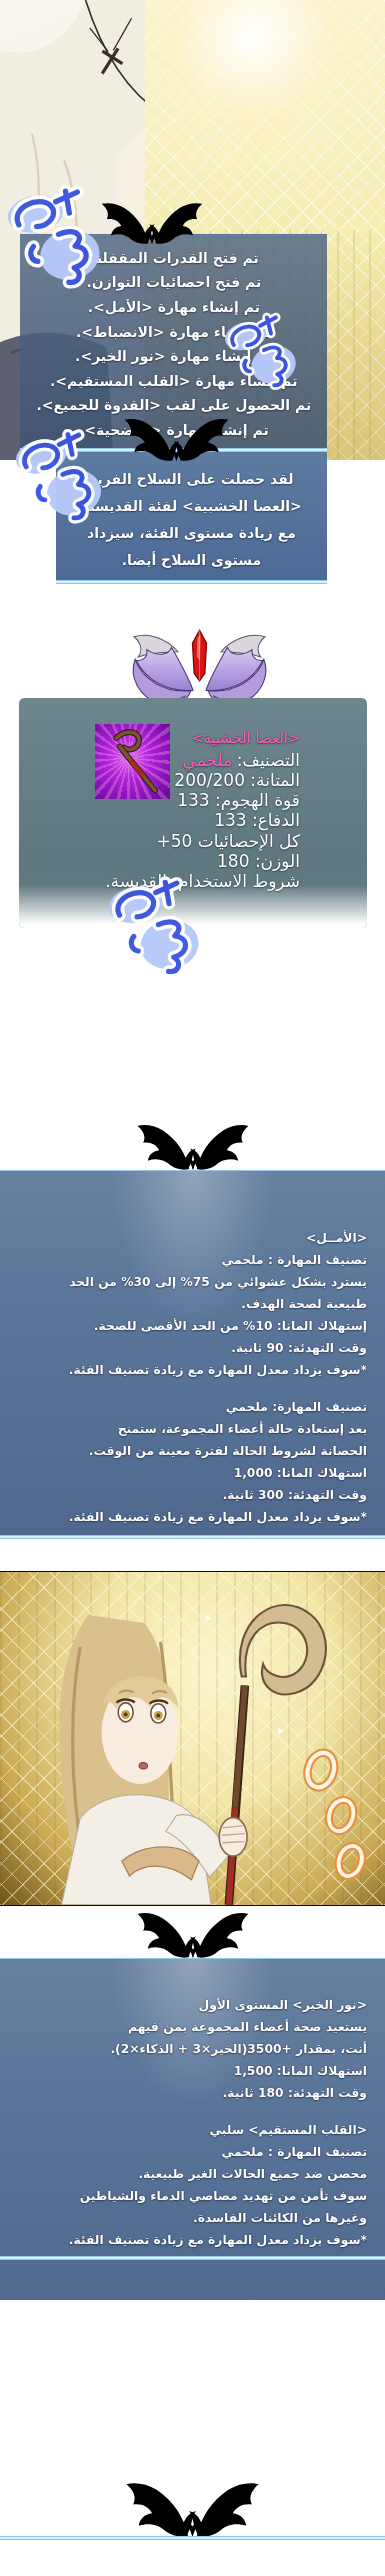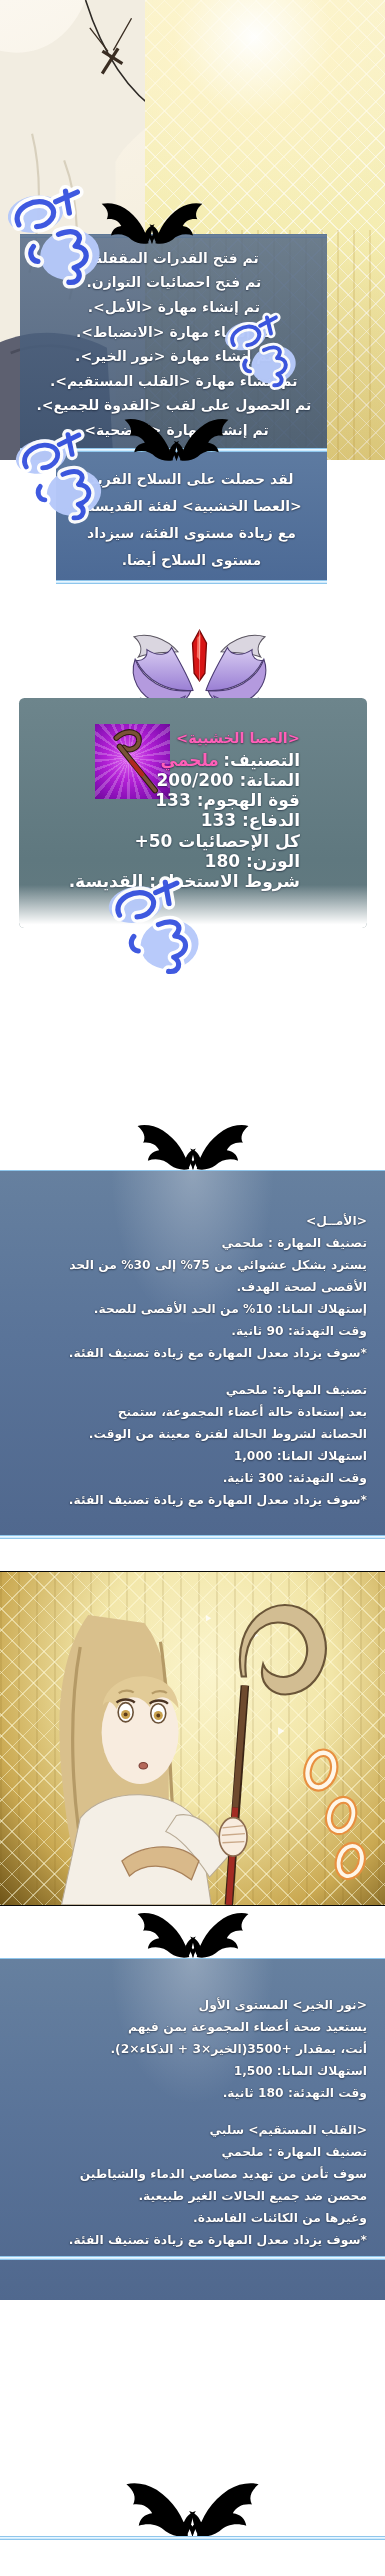--- a/index.html
+++ b/index.html
@@ -27,21 +27,21 @@
   .box{position:absolute;color:#ffffff;font-weight:bold;direction:rtl}
   .box1{left:20.3px;top:234px;width:307px;height:214px;
         background:linear-gradient(180deg,rgba(86,107,135,.86),rgba(62,84,114,.88));
         padding-top:11.8px;box-sizing:border-box}
   .box2{left:56px;top:448px;width:271px;height:132px;
         background:linear-gradient(180deg,#5e7ba1,#4c6a96);
         padding-top:18px;box-sizing:border-box}
   .box3{left:0;top:1171px;width:385px;height:364px;
         background:radial-gradient(ellipse at 50% 0%, rgba(255,255,255,.28) 0%, rgba(255,255,255,0) 30%),
                    linear-gradient(180deg,#66809f 0%,#5a7499 45%,#50688e 100%);
-        padding-top:39px;box-sizing:border-box}
+        padding-top:56px;box-sizing:border-box}
   .box4{left:0;top:1959px;width:385px;height:341px;
         background:radial-gradient(ellipse at 50% 0%, rgba(255,255,255,.28) 0%, rgba(255,255,255,0) 30%),
                    linear-gradient(180deg,#66809f 0%,#5a7499 45%,#50688e 100%);
         padding-top:35px;box-sizing:border-box}
   .boxB{left:0;top:2537px;width:385px;height:39px;
         background:linear-gradient(180deg,#98a4b6 0%,#6d7f9b 60%,#5a6e90 100%)}
 
   .ln{white-space:nowrap;overflow:visible;
       text-shadow:0 0 1.6px rgba(20,30,50,.6),0 1.1px 1.6px rgba(20,30,50,.45),0 0 0.5px rgba(20,30,50,.85)}
   .box1 .ln{height:24.6px;line-height:24.6px;font-size:14px;text-align:center}
@@ -52,21 +52,21 @@
   
   .itembox{position:absolute;left:19px;top:698px;width:348px;height:230px;border-radius:5.4px;
         background:linear-gradient(180deg,#6d858c 0%,#5f787f 70%,#647b81 100%)}
   .ifade{position:absolute;left:19px;top:885px;width:348px;height:43px;border-radius:0 0 5.4px 5.4px;
         background:linear-gradient(180deg,rgba(255,255,255,0),#ffffff 92%)}
   .iimg{position:absolute;left:95px;top:724px;width:75px;height:75px;overflow:hidden;
         background:
          repeating-conic-gradient(from 10deg at 45% 45%, rgba(255,255,255,.22) 0 5deg, rgba(255,255,255,0) 5deg 14deg),
          radial-gradient(circle at 45% 45%, #e26ef2 0%, #b321d6 38%, #8b10b8 70%, #63088c 100%)}
   .itext{position:absolute;left:134px;top:727px;width:166px;direction:rtl;text-align:right;
-         color:#fff;font-weight:bold}
+         color:#fff;font-weight:normal}
   .iname{height:22.5px;line-height:22.5px;font-size:14.5px;color:#ff5fb8;white-space:nowrap;
          text-shadow:0 0 1.6px rgba(40,10,40,.5),0 1.1px 1.6px rgba(40,10,40,.45)}
   .irow{height:20.3px;line-height:20.3px;font-size:17px;white-space:nowrap;
         text-shadow:0 0 1.6px rgba(20,30,50,.6),0 1.1px 1.6px rgba(20,30,50,.45)}
   .irow .v{color:#ff5fb8;margin-right:4.3px}
 
   
   .girl{position:absolute;left:0;top:1571px;width:385px;height:333px;
         border-top:1.6px solid #0a0a0a;border-bottom:1.6px solid #0a0a0a;overflow:hidden;
         background:
@@ -267,21 +267,21 @@
   <div class="emblem flame" style="left:118px;top:1124px;width:150px;height:47px">
     <svg viewBox="0 0 300 100">
         <use href="#flameSym"></use>
       </svg>
   </div>
   <div class="hline" style="top:1170px;left:0;width:385px"></div>
   <div class="box box3">
     <div class="ln">&lt;الأمــل&gt;</div>
     <div class="ln">تصنيف المهارة : ملحمي</div>
     <div class="ln">يسترد بشكل عشوائي من 75% إلى 30% من الحد</div>
-    <div class="ln">الأقصى لصحة الهدف.</div>
+    <div class="ln">طبيعية لصحة الهدف.</div>
     <div class="ln">إستهلاك المانا: 10% من الحد الأقصى للصحة.</div>
     <div class="ln">وقت التهدئة: 90 ثانية.</div>
     <div class="ln">*سوف يزداد معدل المهارة مع زيادة تصنيف الفئة.</div>
     <div class="ln gap"></div>
     <div class="ln">تصنيف المهارة: ملحمي</div>
     <div class="ln">بعد إستعادة حالة أعضاء المجموعة، ستمنح</div>
     <div class="ln">الحصانة لشروط الحالة لفترة معينة من الوقت.</div>
     <div class="ln">استهلاك المانا: 1,000</div>
     <div class="ln">وقت التهدئة: 300 ثانية.</div>
     <div class="ln">*سوف يزداد معدل المهارة مع زيادة تصنيف الفئة.</div>
@@ -358,22 +358,22 @@
   <div class="hline" style="top:1958px;left:0;width:385px"></div>
   <div class="box box4">
     <div class="ln">&lt;نور الخير&gt; المستوى الأول</div>
     <div class="ln">يستعيد صحة أعضاء المجموعة بمن فيهم</div>
     <div class="ln">أنت، بمقدار +3500(الخير×3 + الذكاء×2).</div>
     <div class="ln">استهلاك المانا: 1,500</div>
     <div class="ln">وقت التهدئة: 180 ثانية.</div>
     <div class="ln gap"></div>
     <div class="ln">&lt;القلب المستقيم&gt; سلبي</div>
     <div class="ln">تصنيف المهارة : ملحمي</div>
+    <div class="ln">محصن ضد جميع الحالات الغير طبيعية.</div>
     <div class="ln">سوف تأمن من تهديد مصاصي الدماء والشياطين</div>
-    <div class="ln">محصن ضد جميع الحالات الغير طبيعية.</div>
     <div class="ln">وغيرها من الكائنات الفاسدة.</div>
     <div class="ln">*سوف يزداد معدل المهارة مع زيادة تصنيف الفئة.</div>
   </div>
   <div class="hline" style="top:2256px;left:0;width:385px"></div>
 
   <div class="boxB"></div>
   <div class="emblem flame" style="left:107px;top:2482px;width:171px;height:56px">
     <svg viewBox="0 0 300 100">
         <use href="#flameSym"></use>
       </svg>

